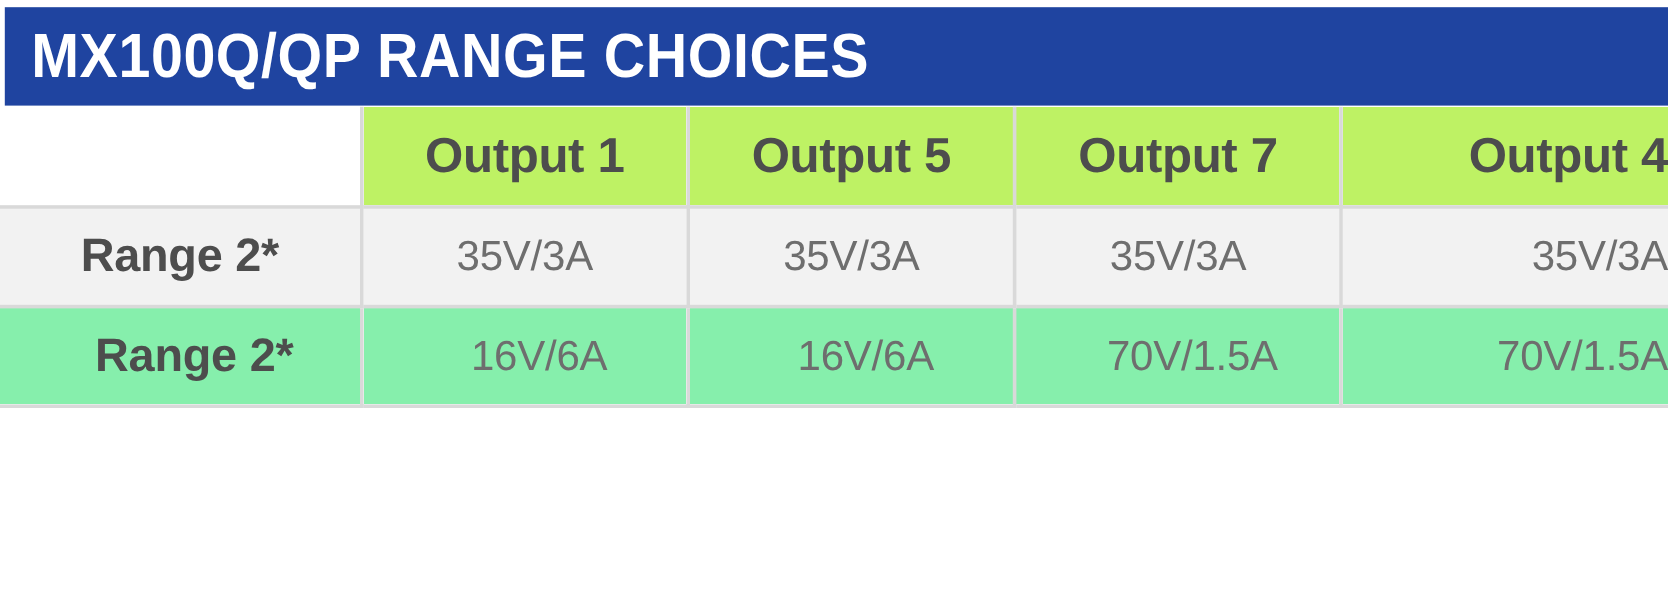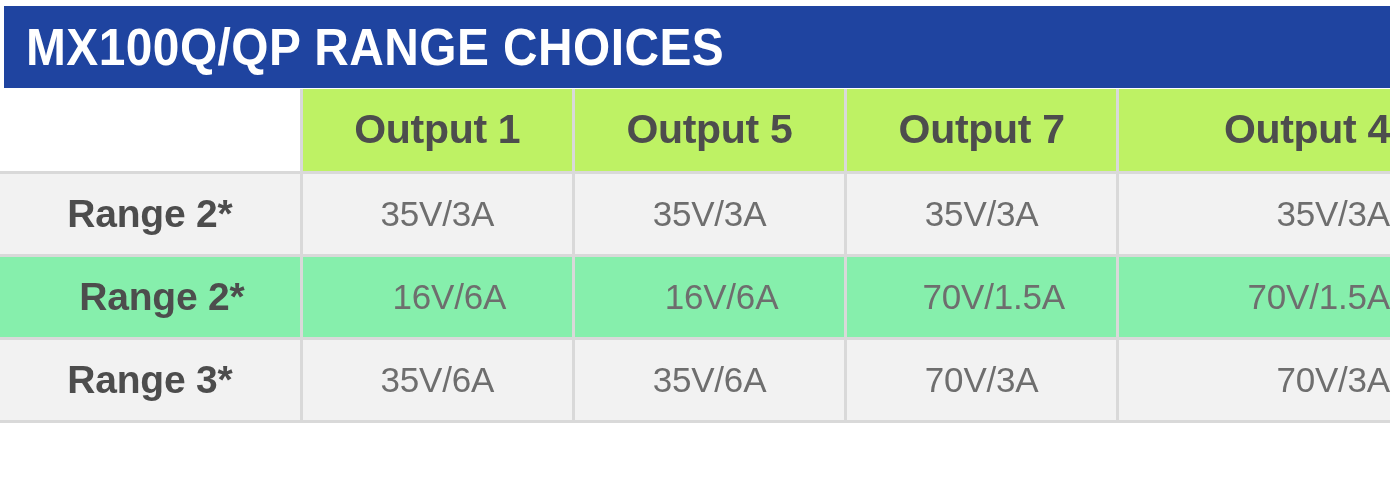--- a/index.html
+++ b/index.html
@@ -157,24 +157,17 @@
         <td class="value">35V/3A</td>
         <td class="value">35V/3A</td>
       </tr>
       <tr class="plain">
         <td class="row-label">Range 2*</td>
         <td class="value">16V/6A</td>
         <td class="value">16V/6A</td>
         <td class="value">70V/1.5A</td>
         <td class="value">70V/1.5A</td>
       </tr>
-      <tr class="shade">
-        <td class="row-label">Range 3*</td>
-        <td class="value">35V/6A</td>
-        <td class="value">35V/6A</td>
-        <td class="value">70V/3A</td>
-        <td class="value">70V/3A</td>
-      </tr>
     </tbody>
   </table>
 
 
 </div>
 
 </body></html>

